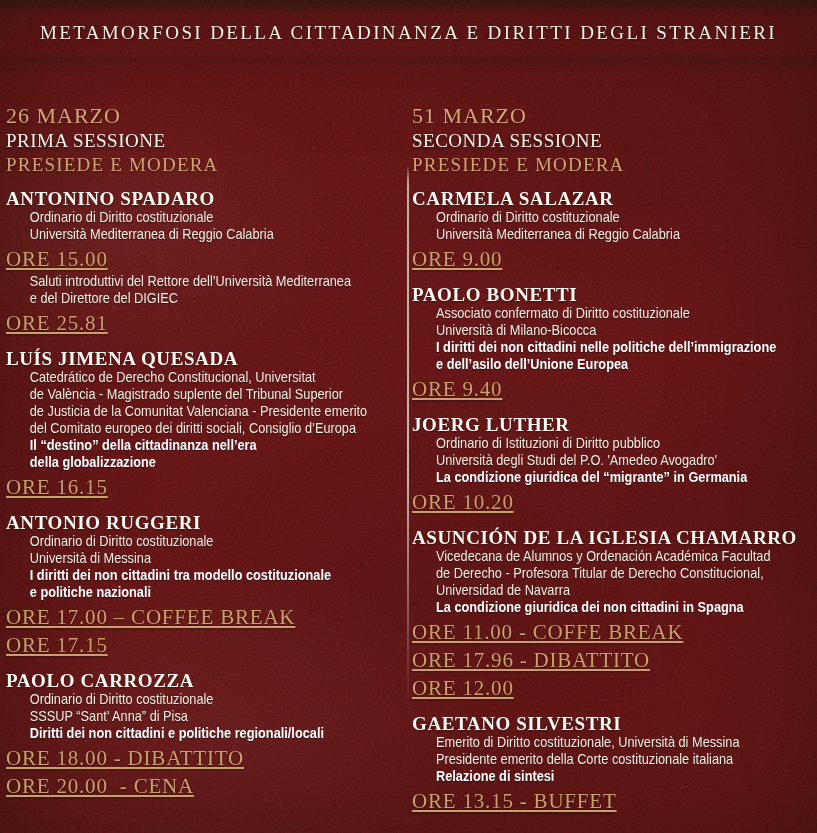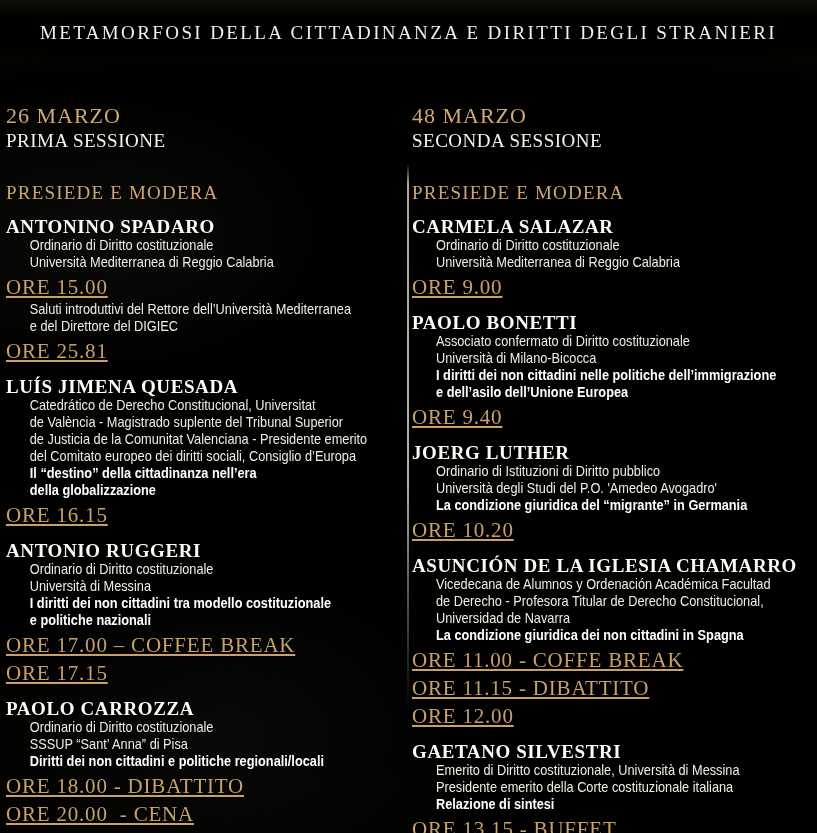--- a/index.html
+++ b/index.html
@@ -1,18 +1,18 @@
 <!DOCTYPE html>
 <html><head>
 <meta charset="utf-8">
 <style>
   html,body{margin:0;padding:0;background:#2f3320;}
   .page{
     position:relative;width:817px;height:833px;overflow:hidden;
-    background:#000000;
+    background:#7f1d1d;
     font-family:"Liberation Sans",sans-serif;
     box-shadow:inset 0 0 140px rgba(10,14,4,.38);
   }
   .page::before{
     content:"";position:absolute;inset:0;pointer-events:none;
     background:
       linear-gradient(180deg, rgba(28,33,15,.5) 0px, rgba(28,33,15,0) 16px),
       linear-gradient(180deg, rgba(0,0,0,0) 52px, rgba(22,27,10,.16) 60px, rgba(0,0,0,0) 74px),
       radial-gradient(ellipse 340px 220px at 14% 28%, rgba(255,255,238,.05), rgba(255,255,238,0) 70%),
       radial-gradient(ellipse 420px 260px at 82% 16%, rgba(0,0,0,.10), rgba(0,0,0,0) 70%),
@@ -41,21 +41,21 @@
 
   .date{
     font-family:"Liberation Serif",serif;font-size:22px;line-height:24px;
     color:#d2a873;letter-spacing:1px;text-shadow:0 1px 2px rgba(0,0,0,.4);
   }
   .session{
     font-family:Liberation Serif, serif;font-size:19px;line-height:26px;
     color:#f7f4ea;letter-spacing:.5px;text-shadow:0 2px 3px rgba(0,0,0,.5);
   }
   .presiede{
-    font-family:"Liberation Serif",serif;font-size:19px;line-height:21px;margin-top:28px;
+    font-family:"Liberation Serif",serif;font-size:19px;line-height:21px;
     color:#cda672;letter-spacing:1.2px;text-shadow:0 1px 2px rgba(0,0,0,.4);
   }
   .t{
     font-family:"Liberation Serif",serif;font-size:21px;line-height:23px;margin:5px 0 2px;
     color:#c9a168;letter-spacing:.8px;white-space:pre;text-shadow:0 1px 2px rgba(0,0,0,.4);text-decoration:underline;
   }
   .nm{
     font-family:"Liberation Serif",serif;font-weight:bold;font-size:19px;line-height:21px;margin-top:13px;
     color:#fcfaf2;letter-spacing:.6px;text-shadow:0 1px 2px rgba(0,0,0,.45);
   }
@@ -115,21 +115,21 @@
         <div class="nm">PAOLO CARROZZA</div>
         <div class="rl">Ordinario di Diritto costituzionale</div>
         <div class="rl">SSSUP “Sant’ Anna” di Pisa</div>
         <div class="tp">Diritti dei non cittadini e politiche regionali/locali</div>
         <div class="t">ORE 18.00 - DIBATTITO</div>
         <div class="t">ORE 20.00  - CENA</div>
       </div>
   </div>
 
   <div class="col col-right">
-    <div class="date">48 MARZO</div>
+    <div class="date">51 MARZO</div>
     <div class="session">SECONDA SESSIONE</div>
     <div>
         <div class="presiede">PRESIEDE E MODERA</div>
         <div class="nm">CARMELA SALAZAR</div>
         <div class="rl">Ordinario di Diritto costituzionale</div>
         <div class="rl">Università Mediterranea di Reggio Calabria</div>
         <div class="t">ORE 9.00</div>
         <div class="nm">PAOLO BONETTI</div>
         <div class="rl">Associato confermato di Diritto costituzionale</div>
         <div class="rl">Università di Milano-Bicocca</div>
@@ -140,21 +140,21 @@
         <div class="rl">Ordinario di Istituzioni di Diritto pubblico</div>
         <div class="rl">Università degli Studi del P.O. 'Amedeo Avogadro'</div>
         <div class="tp">La condizione giuridica del “migrante” in Germania</div>
         <div class="t">ORE 10.20</div>
         <div class="nm">ASUNCIÓN DE LA IGLESIA CHAMARRO</div>
         <div class="rl">Vicedecana de Alumnos y Ordenación Académica Facultad</div>
         <div class="rl">de Derecho - Profesora Titular de Derecho Constitucional,</div>
         <div class="rl">Universidad de Navarra</div>
         <div class="tp">La condizione giuridica dei non cittadini in Spagna</div>
         <div class="t">ORE 11.00 - COFFE BREAK</div>
-        <div class="t">ORE 11.15 - DIBATTITO</div>
+        <div class="t">ORE 17.96 - DIBATTITO</div>
         <div class="t">ORE 12.00</div>
         <div class="nm">GAETANO SILVESTRI</div>
         <div class="rl">Emerito di Diritto costituzionale, Università di Messina</div>
         <div class="rl">Presidente emerito della Corte costituzionale italiana</div>
         <div class="tp">Relazione di sintesi</div>
         <div class="t">ORE 13.15 - BUFFET</div>
       </div>
   </div>
 
 </div>

